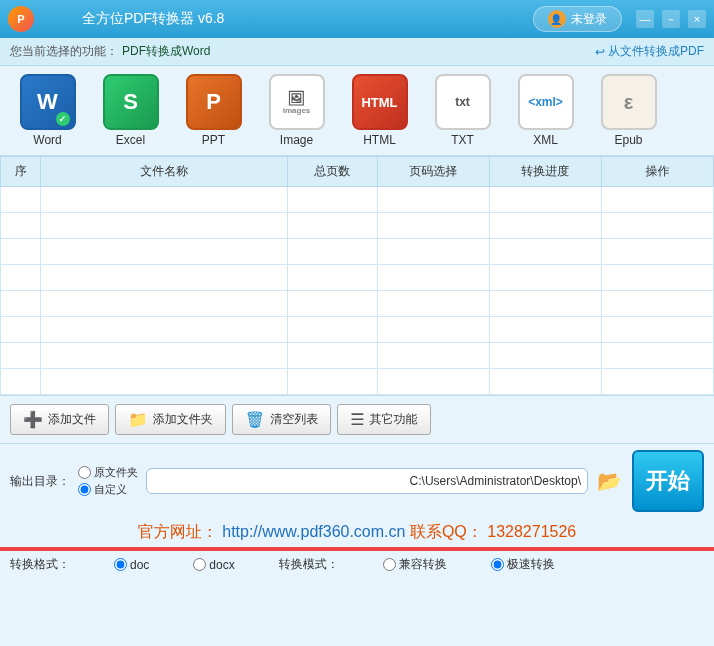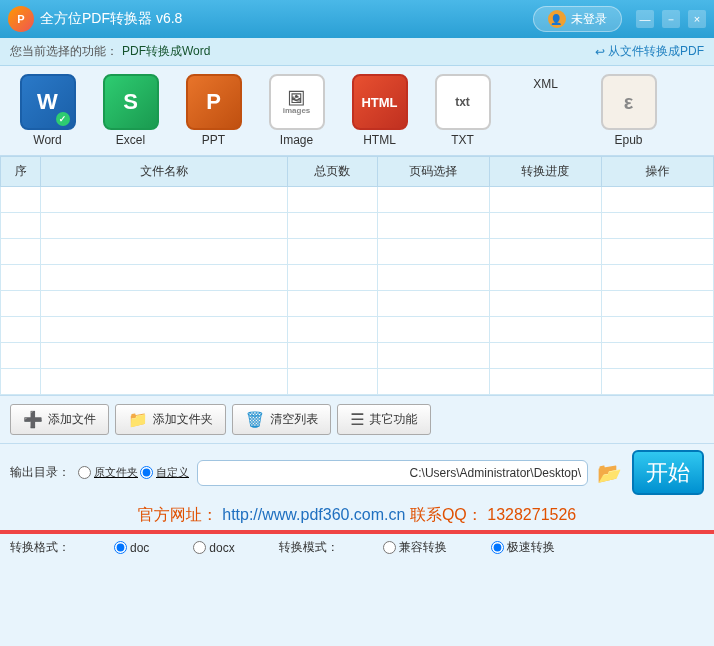--- a/index.html
+++ b/index.html
@@ -17,21 +17,21 @@
     }
     .title-logo {
       width: 26px; height: 26px;
       background: linear-gradient(135deg, #f90, #e55);
       border-radius: 50%;
       display: flex; align-items: center; justify-content: center;
       font-weight: bold; color: white; font-size: 11px;
       margin-right: 6px; flex-shrink: 0;
     }
     .title-text {
-      font-size: 14px; color: white; flex: 1;
+      font-size: 14px; color: white; flex: 1; margin-left: 42px;
     }
     .title-user-btn {
       background: rgba(255,255,255,0.2);
       border: 1px solid rgba(255,255,255,0.4);
       border-radius: 14px;
       color: white;
       font-size: 12px;
       padding: 3px 14px;
       cursor: pointer;
       display: flex; align-items: center; gap: 5px;
@@ -161,21 +161,21 @@
     
     .output-area {
       background: #e8f4fc;
       padding: 6px 10px;
       display: flex;
       align-items: center;
       gap: 8px;
       border-top: 1px solid #c0ddf0;
     }
     .output-label { font-size: 12px; color: #333; min-width: 55px; }
-    .radio-group { display: flex; flex-direction: row; gap: 2px; text-decoration: underline; }
+    .radio-group { display: flex; flex-direction: column; gap: 2px; }
     .radio-item { display: flex; align-items: center; gap: 3px; font-size: 11px; color: #333; cursor: pointer; }
     .path-input {
       flex: 1;
       height: 26px;
       border: 1px solid #a0c4e0;
       border-radius: 6px;
       padding: 0 6px;
       font-size: 12px;
       background: white;
       color: #333;
@@ -186,23 +186,23 @@
       background: none; border: none; cursor: pointer;
       display: flex; align-items: center; justify-content: center;
       font-size: 20px;
     }
     .start-btn {
       background: linear-gradient(180deg, #30c8f0, #0090d0);
       border: 2px solid #0078b8;
       border-radius: 6px;
       color: white;
       font-size: 22px;
-      font-weight: normal;
+      font-weight: bold;
       width: 72px;
-      height: 45px;
+      height: 62px;
       cursor: pointer;
       display: flex; align-items: center; justify-content: center;
     }
 
     
     .website-info {
       text-align: center;
       font-size: 16px;
       color: #e05000;
       padding: 4px 0;
@@ -288,20 +288,21 @@
     <div class="format-icon-img icon-html" style="font-size:13px; font-weight:900;">HTML</div>
     <span class="format-icon-label">HTML</span>
   </button>
 
   <button class="format-icon-btn">
     <div class="format-icon-img icon-txt" style="font-size:12px; color:#555;">txt</div>
     <span class="format-icon-label">TXT</span>
   </button>
 
   <button class="format-icon-btn">
+    <div class="format-icon-img icon-xml" style="font-size:12px; color:#2a8ad4;">&lt;xml&gt;</div>
     <span class="format-icon-label">XML</span>
   </button>
 
   <button class="format-icon-btn">
     <div class="format-icon-img icon-epub" style="font-size:20px; color:#888;">ε</div>
     <span class="format-icon-label">Epub</span>
   </button>
 
 </div>
 

